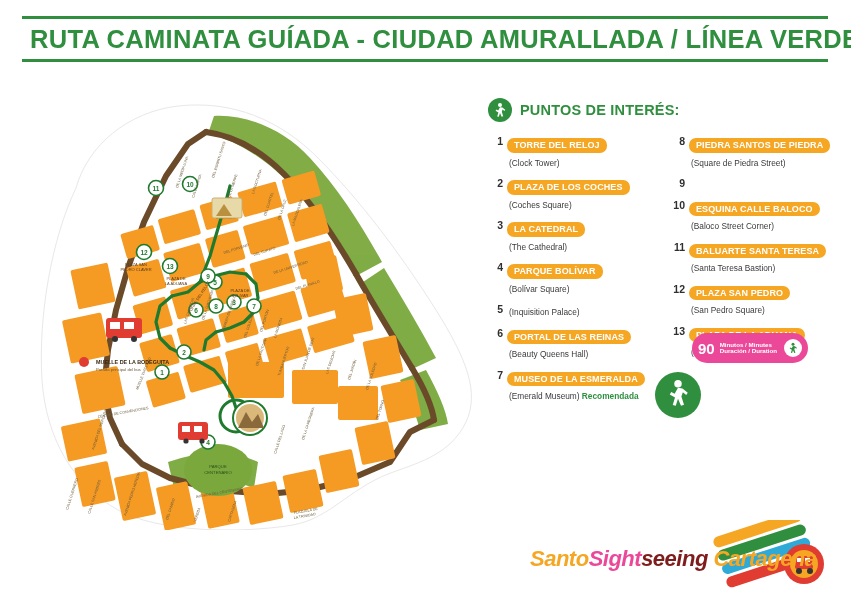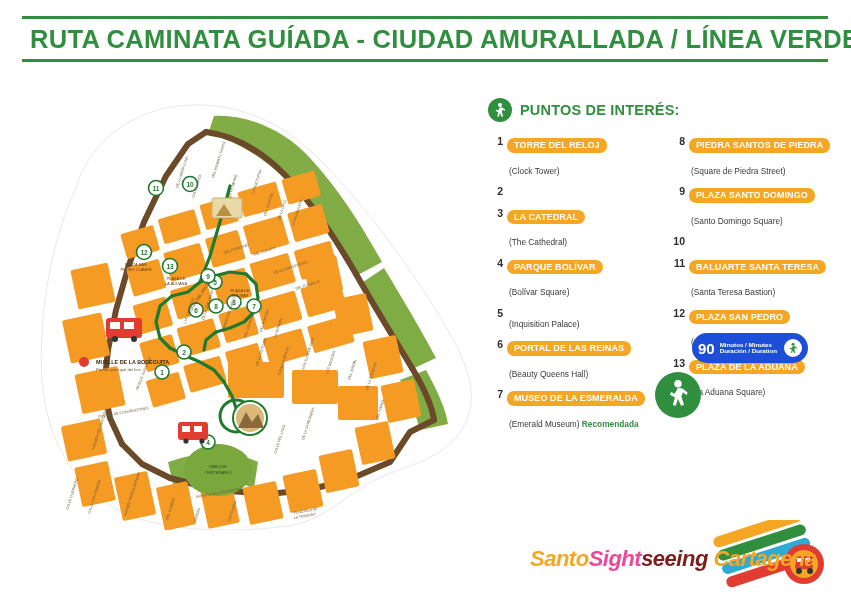--- a/index.html
+++ b/index.html
@@ -93,34 +93,34 @@
     font-size: 9px;
     font-weight: bold;
     border-radius: 7px;
     padding: 2px 7px 2.5px 7px;
     letter-spacing: 0.1px;
     white-space: nowrap;
   }
   .poi-sub {
     font-size: 8.3px;
     color: #3a3a3a;
-    margin-top: 13px;
+    margin-top: 5px;
     padding-left: 2px;
   }
   .poi-rec {
     color: #2f8f3f;
     font-weight: bold;
   }
 
   
   .duration {
     position: absolute;
     left: 692px; top: 333px;
     width: 116px; height: 30px;
-    background: #1d4ed8;
+    background: #ec4899;
     border-radius: 15px;
     display: flex;
     align-items: center;
     padding: 0 6px;
     gap: 5px;
   }
   .dur-num {
     font-size: 15px;
     font-weight: bold;
     color: #ffffff;
@@ -441,20 +441,24 @@
         <div class="poi">
           <div class="poi-num">1</div>
           <div class="poi-body">
             <div class="poi-name">TORRE DEL RELOJ</div>
             <div class="poi-sub">(Clock Tower)</div>
           </div>
         </div>
 
         <div class="poi">
           <div class="poi-num">2</div>
+          <div class="poi-body">
+            <div class="poi-name">PLAZA DE LOS COCHES</div>
+            <div class="poi-sub">(Coches Square)</div>
+          </div>
         </div>
 
         <div class="poi">
           <div class="poi-num">3</div>
           <div class="poi-body">
             <div class="poi-name">LA CATEDRAL</div>
             <div class="poi-sub">(The Cathedral)</div>
           </div>
         </div>
 
@@ -499,28 +503,28 @@
         <div class="poi">
           <div class="poi-num">8</div>
           <div class="poi-body">
             <div class="poi-name">PIEDRA SANTOS DE PIEDRA</div>
             <div class="poi-sub">(Square de Piedra Street)</div>
           </div>
         </div>
 
         <div class="poi">
           <div class="poi-num">9</div>
-          <div class="poi-body">
-            <div class="poi-name">PLAZA SANTO DOMINGO</div>
-            <div class="poi-sub">(Santo Domingo Square)</div>
-          </div>
         </div>
 
         <div class="poi">
           <div class="poi-num">10</div>
+          <div class="poi-body">
+            <div class="poi-name">ESQUINA CALLE BALOCO</div>
+            <div class="poi-sub">(Baloco Street Corner)</div>
+          </div>
         </div>
 
         <div class="poi">
           <div class="poi-num">11</div>
           <div class="poi-body">
             <div class="poi-name">BALUARTE SANTA TERESA</div>
             <div class="poi-sub">(Santa Teresa Bastion)</div>
           </div>
         </div>
 

